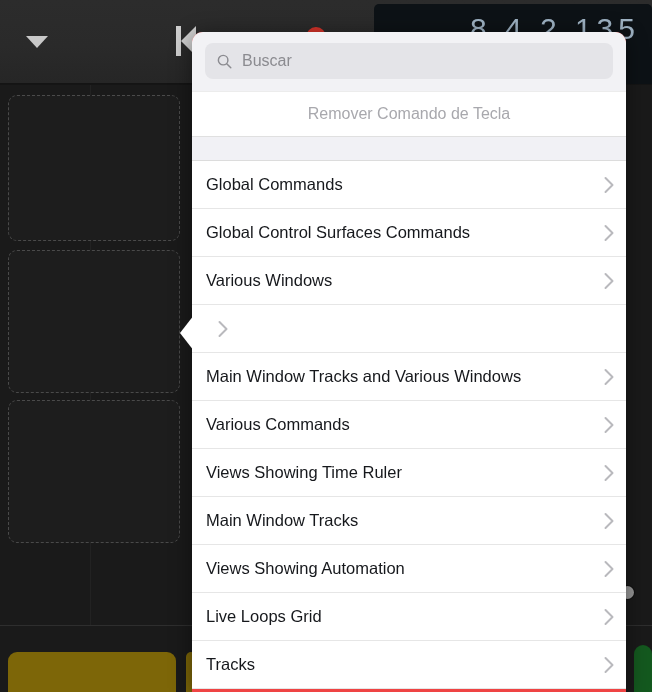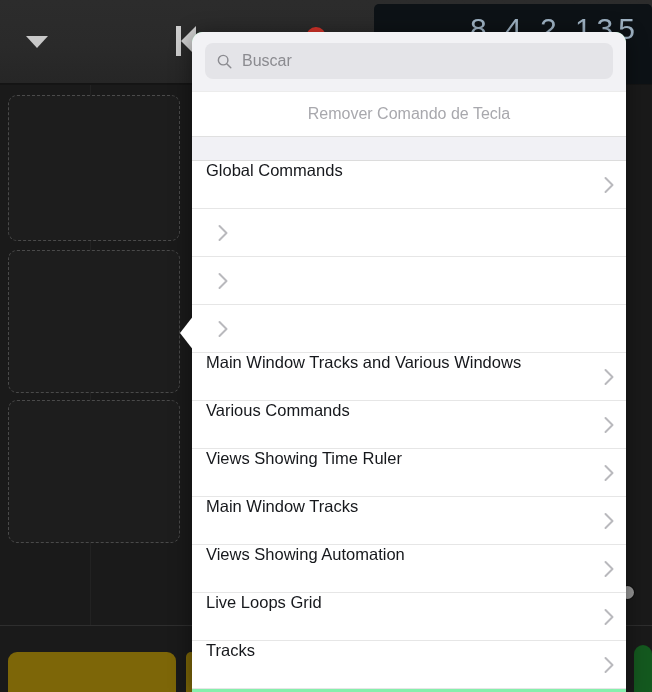--- a/index.html
+++ b/index.html
@@ -135,21 +135,21 @@
     background: #9a9a9a;
     box-shadow: 0 0 0 1px rgba(0,0,0,0.35);
   }
 
   
   .popover {
     position: absolute;
     left: 192px; top: 32px;
     width: 434px;
     height: 660px;
-    background: #86efac;
+    background: #ef4444;
     border-radius: 11px 11px 0 0;
     box-shadow: 0 3px 22px rgba(0,0,0,0.45);
     overflow: hidden;
     z-index: 10;
   }
 
   .popover-pointer {
     position: absolute;
     left: 180px; top: 315px;
     width: 0; height: 0;
@@ -202,20 +202,21 @@
     border-bottom: 1px solid #dcdcdc;
   }
 
   .cmd-list {
     background: #ffffff;
   }
 
   .cmd-row {
     height: 48px;
     display: flex;
+    align-items: center;
     padding: 0 0 0 14px;
     border-bottom: 1px solid #e6e6e6;
     background: #ffffff;
   }
   .cmd-label {
     flex: 1 1 auto;
     font-size: 16.5px;
     color: #16181c;
     white-space: nowrap;
     overflow: hidden;
@@ -292,27 +293,29 @@
     <div class="cmd-list" id="cmd-list">
         <div class="cmd-row">
           <span class="cmd-label">Global Commands</span>
           <span class="cmd-chevron">
             <svg width="12" height="18" viewBox="0 0 12 18" fill="none">
               <path d="M2.5 2 L9.5 9 L2.5 16" stroke="#b9b9bd" stroke-width="2" stroke-linecap="round" stroke-linejoin="round"></path>
             </svg>
           </span>
         </div>
         <div class="cmd-row">
-          <span class="cmd-chevron">
-            <svg width="12" height="18" viewBox="0 0 12 18" fill="none">
-              <path d="M2.5 2 L9.5 9 L2.5 16" stroke="#b9b9bd" stroke-width="2" stroke-linecap="round" stroke-linejoin="round"></path>
-            </svg>
-          </span>
-        </div>
-        <div class="cmd-row">
+          <span class="cmd-label">Global Control Surfaces Commands</span>
+          <span class="cmd-chevron">
+            <svg width="12" height="18" viewBox="0 0 12 18" fill="none">
+              <path d="M2.5 2 L9.5 9 L2.5 16" stroke="#b9b9bd" stroke-width="2" stroke-linecap="round" stroke-linejoin="round"></path>
+            </svg>
+          </span>
+        </div>
+        <div class="cmd-row">
+          <span class="cmd-label">Various Windows</span>
           <span class="cmd-chevron">
             <svg width="12" height="18" viewBox="0 0 12 18" fill="none">
               <path d="M2.5 2 L9.5 9 L2.5 16" stroke="#b9b9bd" stroke-width="2" stroke-linecap="round" stroke-linejoin="round"></path>
             </svg>
           </span>
         </div>
         <div class="cmd-row">
           <span class="cmd-chevron">
             <svg width="12" height="18" viewBox="0 0 12 18" fill="none">
               <path d="M2.5 2 L9.5 9 L2.5 16" stroke="#b9b9bd" stroke-width="2" stroke-linecap="round" stroke-linejoin="round"></path>

